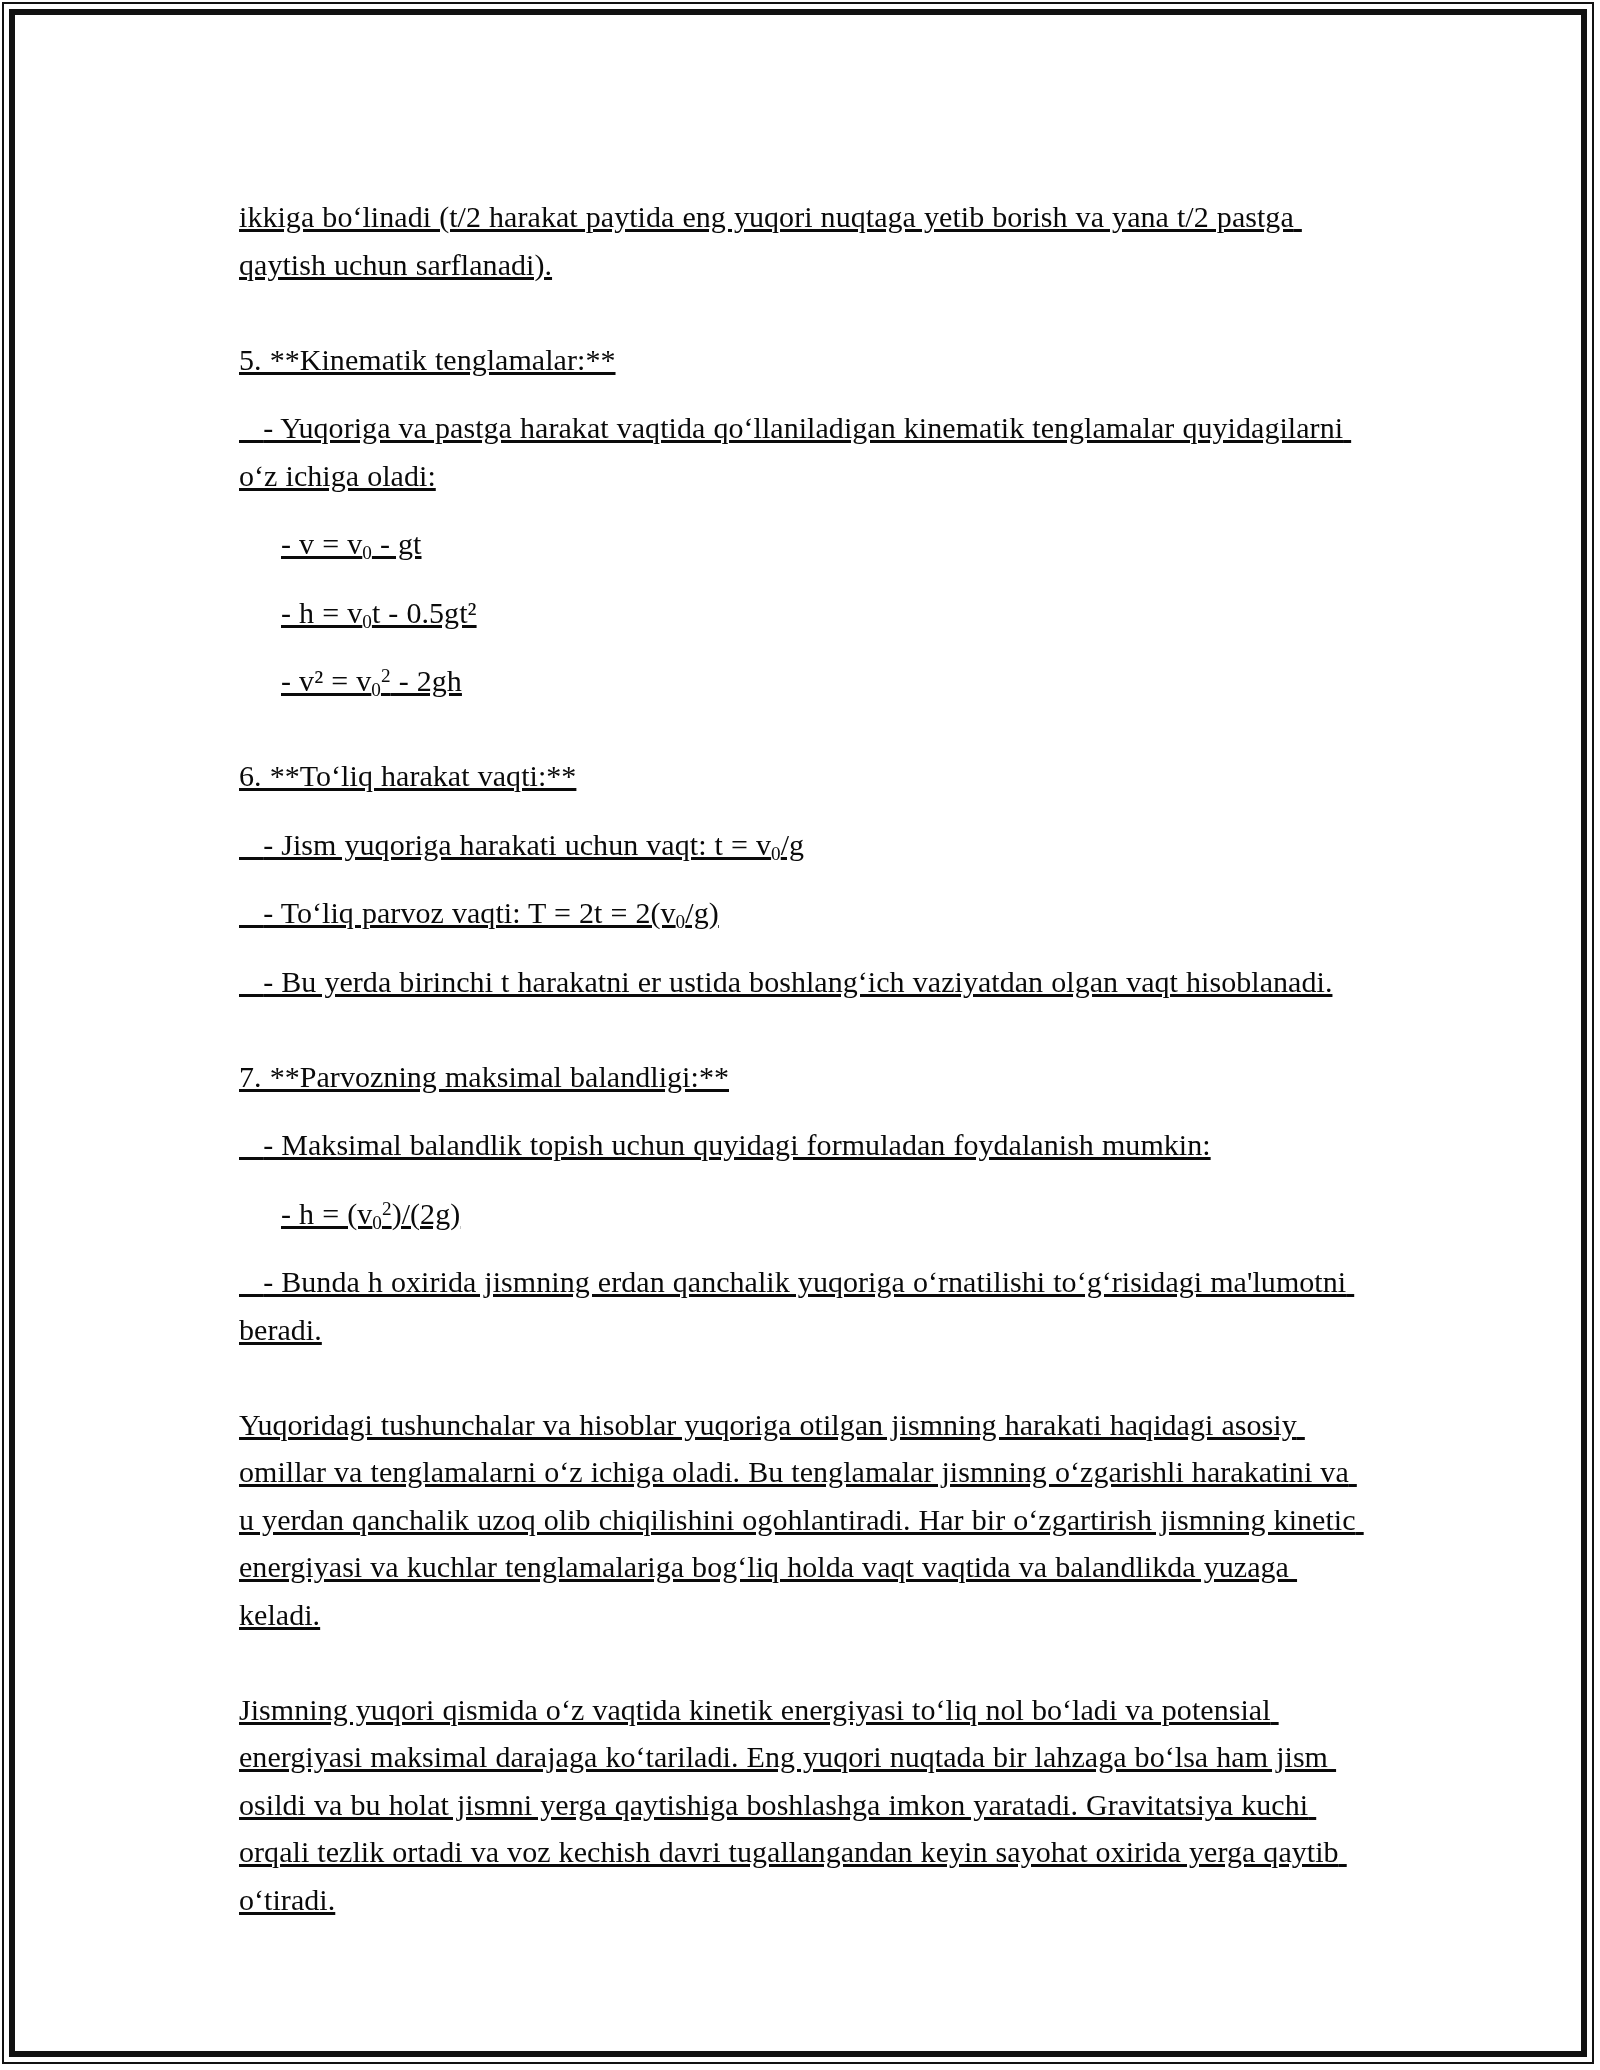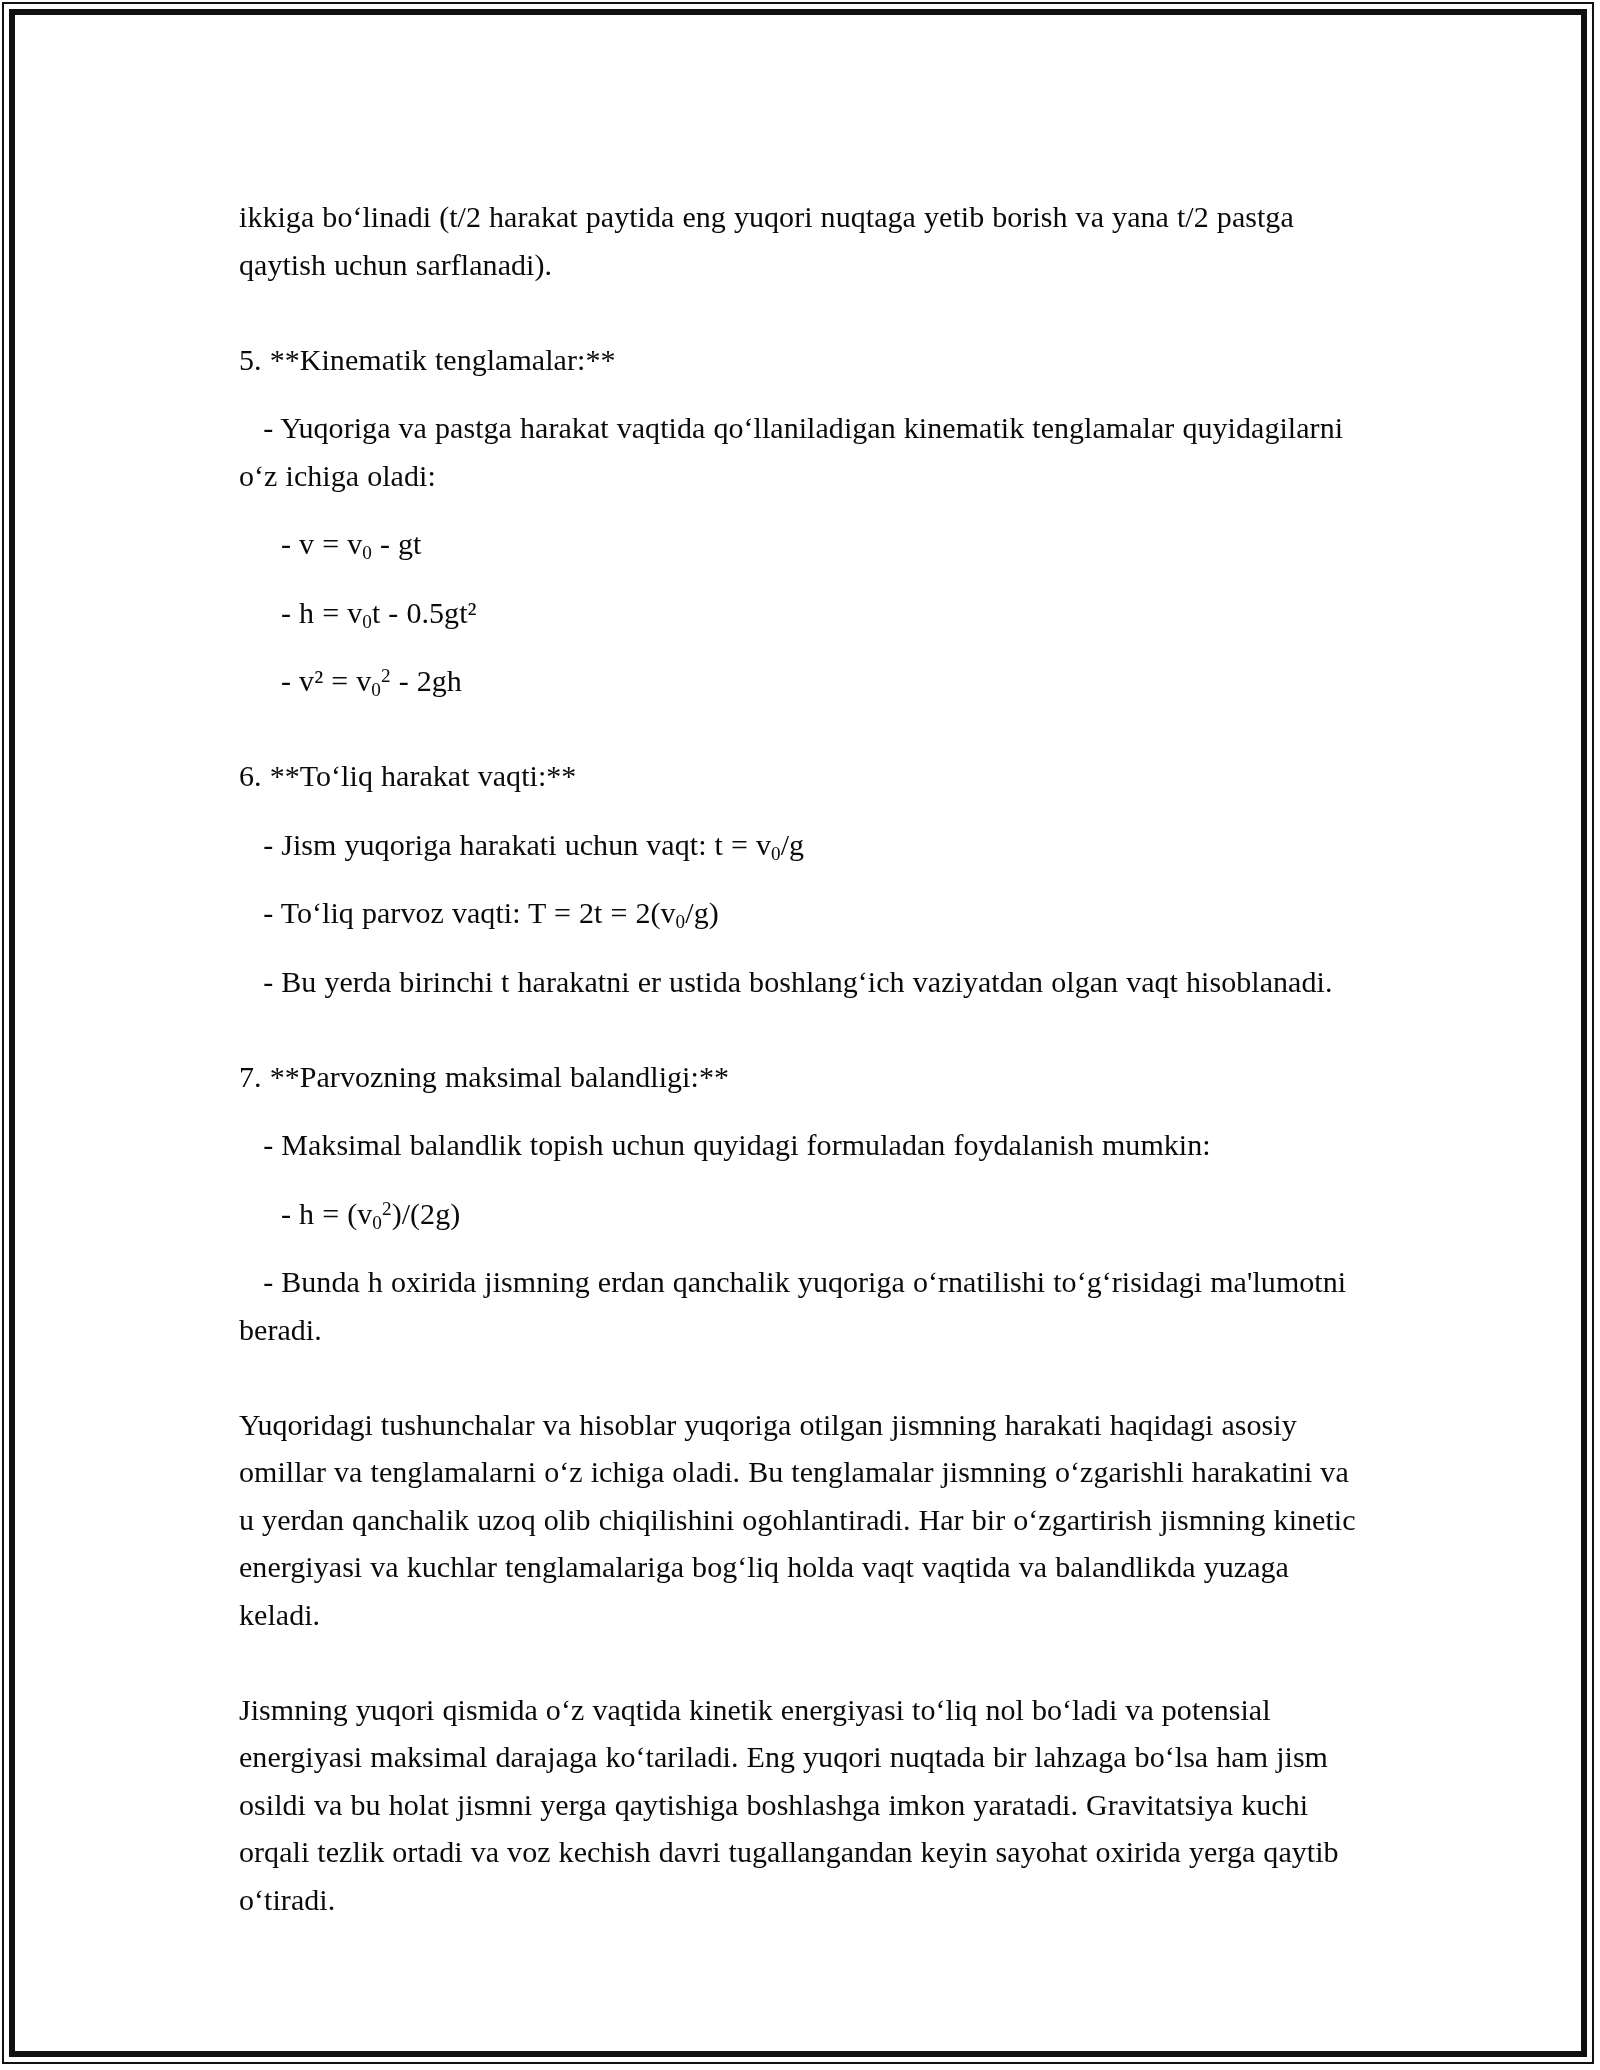--- a/index.html
+++ b/index.html
@@ -48,20 +48,21 @@
     font-size: 30px;
     line-height: 47.5px;
     text-align: left;
     letter-spacing: 0.05px;
   }
 
   .para {
     margin: 0 0 47.5px 0;   
     white-space: pre-wrap;
     word-spacing: 0.5px;
+    text-decoration: underline;
   }
   .para:last-child { margin-bottom: 16px; }
 
   .line { display: block; margin-top: 21px; }
   .ind-formula { padding-left: 42px; }
 
   sub, sup {
     font-size: 0.64em;
     line-height: 0;
   }

